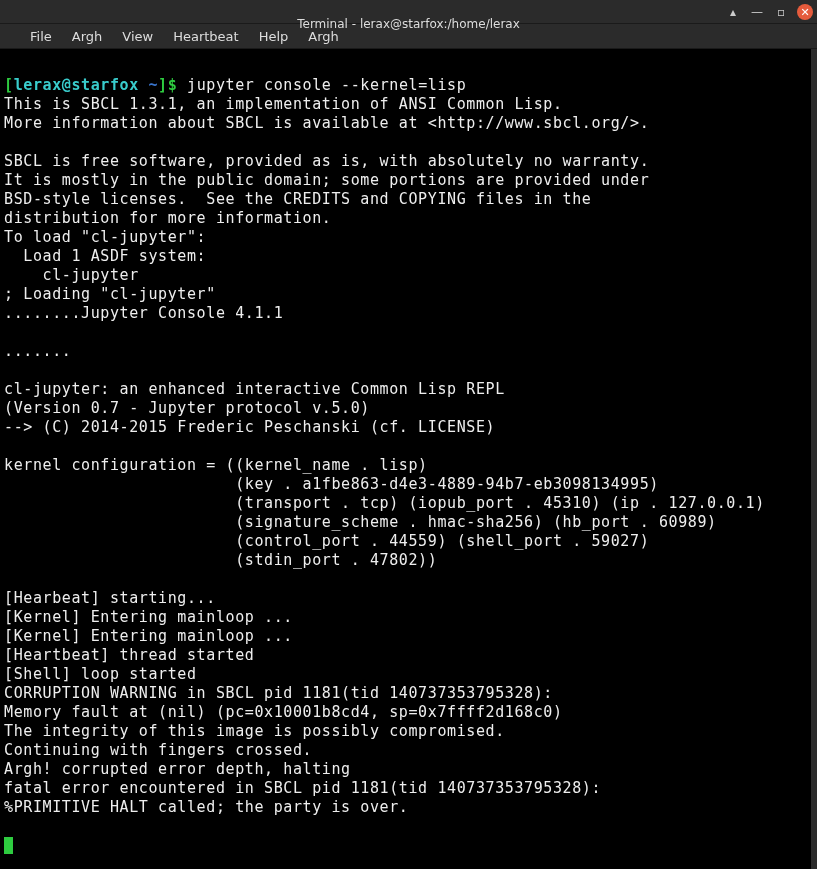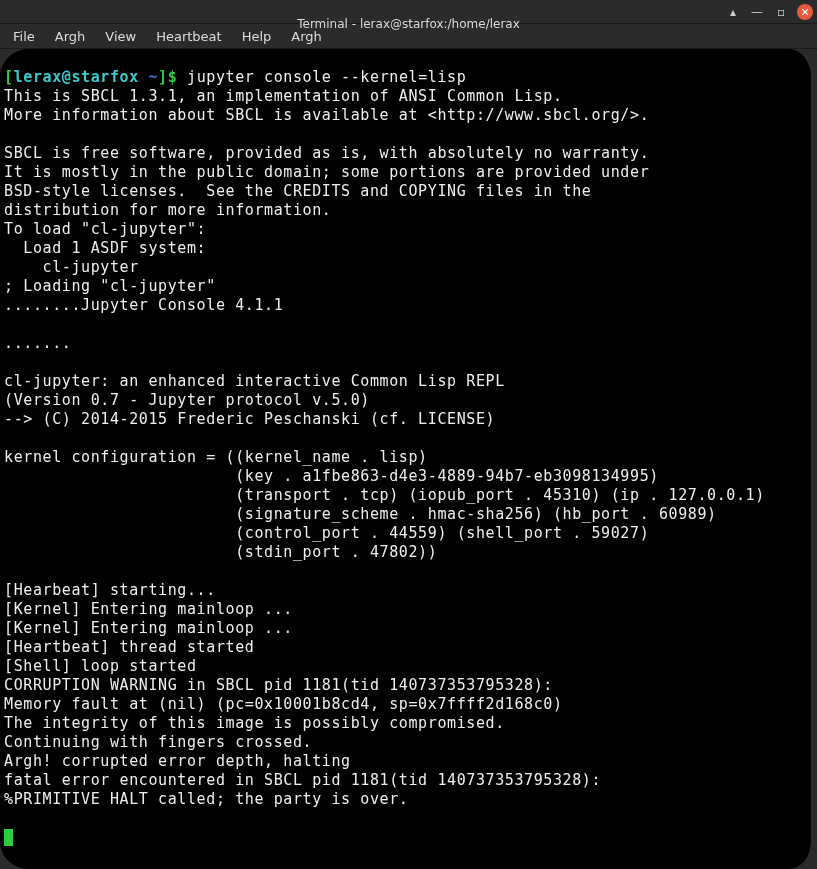--- a/index.html
+++ b/index.html
@@ -47,43 +47,42 @@
     border-radius: 50%;
     color: #fff;
     font-size: 11px;
     line-height: 1;
   }
   .menubar {
     height: 25px;
     background: #2b2b2b;
     display: flex;
     align-items: center;
-    padding: 0 4px;
+    padding: 0 21px;
     gap: 2px;
     font-family: "DejaVu Sans", sans-serif;
     font-size: 13px;
     color: #ddd;
     border-bottom: 1px solid #1a1a1a;
   }
   .menubar .item {
     padding: 3px 9px;
     cursor: pointer;
   }
   .terminal {
     background: #000;
     color: #eee;
     font-size: 15px;
     line-height: 19px;
-    padding: 0 4px;
+    padding: 8px 4px;
     height: calc(869px - 49px);
     overflow: hidden;
     white-space: pre;
     letter-spacing: 0.6px;
     border-right: 6px solid #2b2b2b;
-    border-radius: 28px;
   }
   .b-green  { color: #2ecc40; font-weight: bold; }
   .b-cyan   { color: #39cccc; font-weight: bold; }
   .b-blue   { color: #3974cc; font-weight: bold; }
   .cursor {
     display: inline-block;
     width: 9px;
     height: 17px;
     background: #2ecc40;
     vertical-align: text-bottom;

